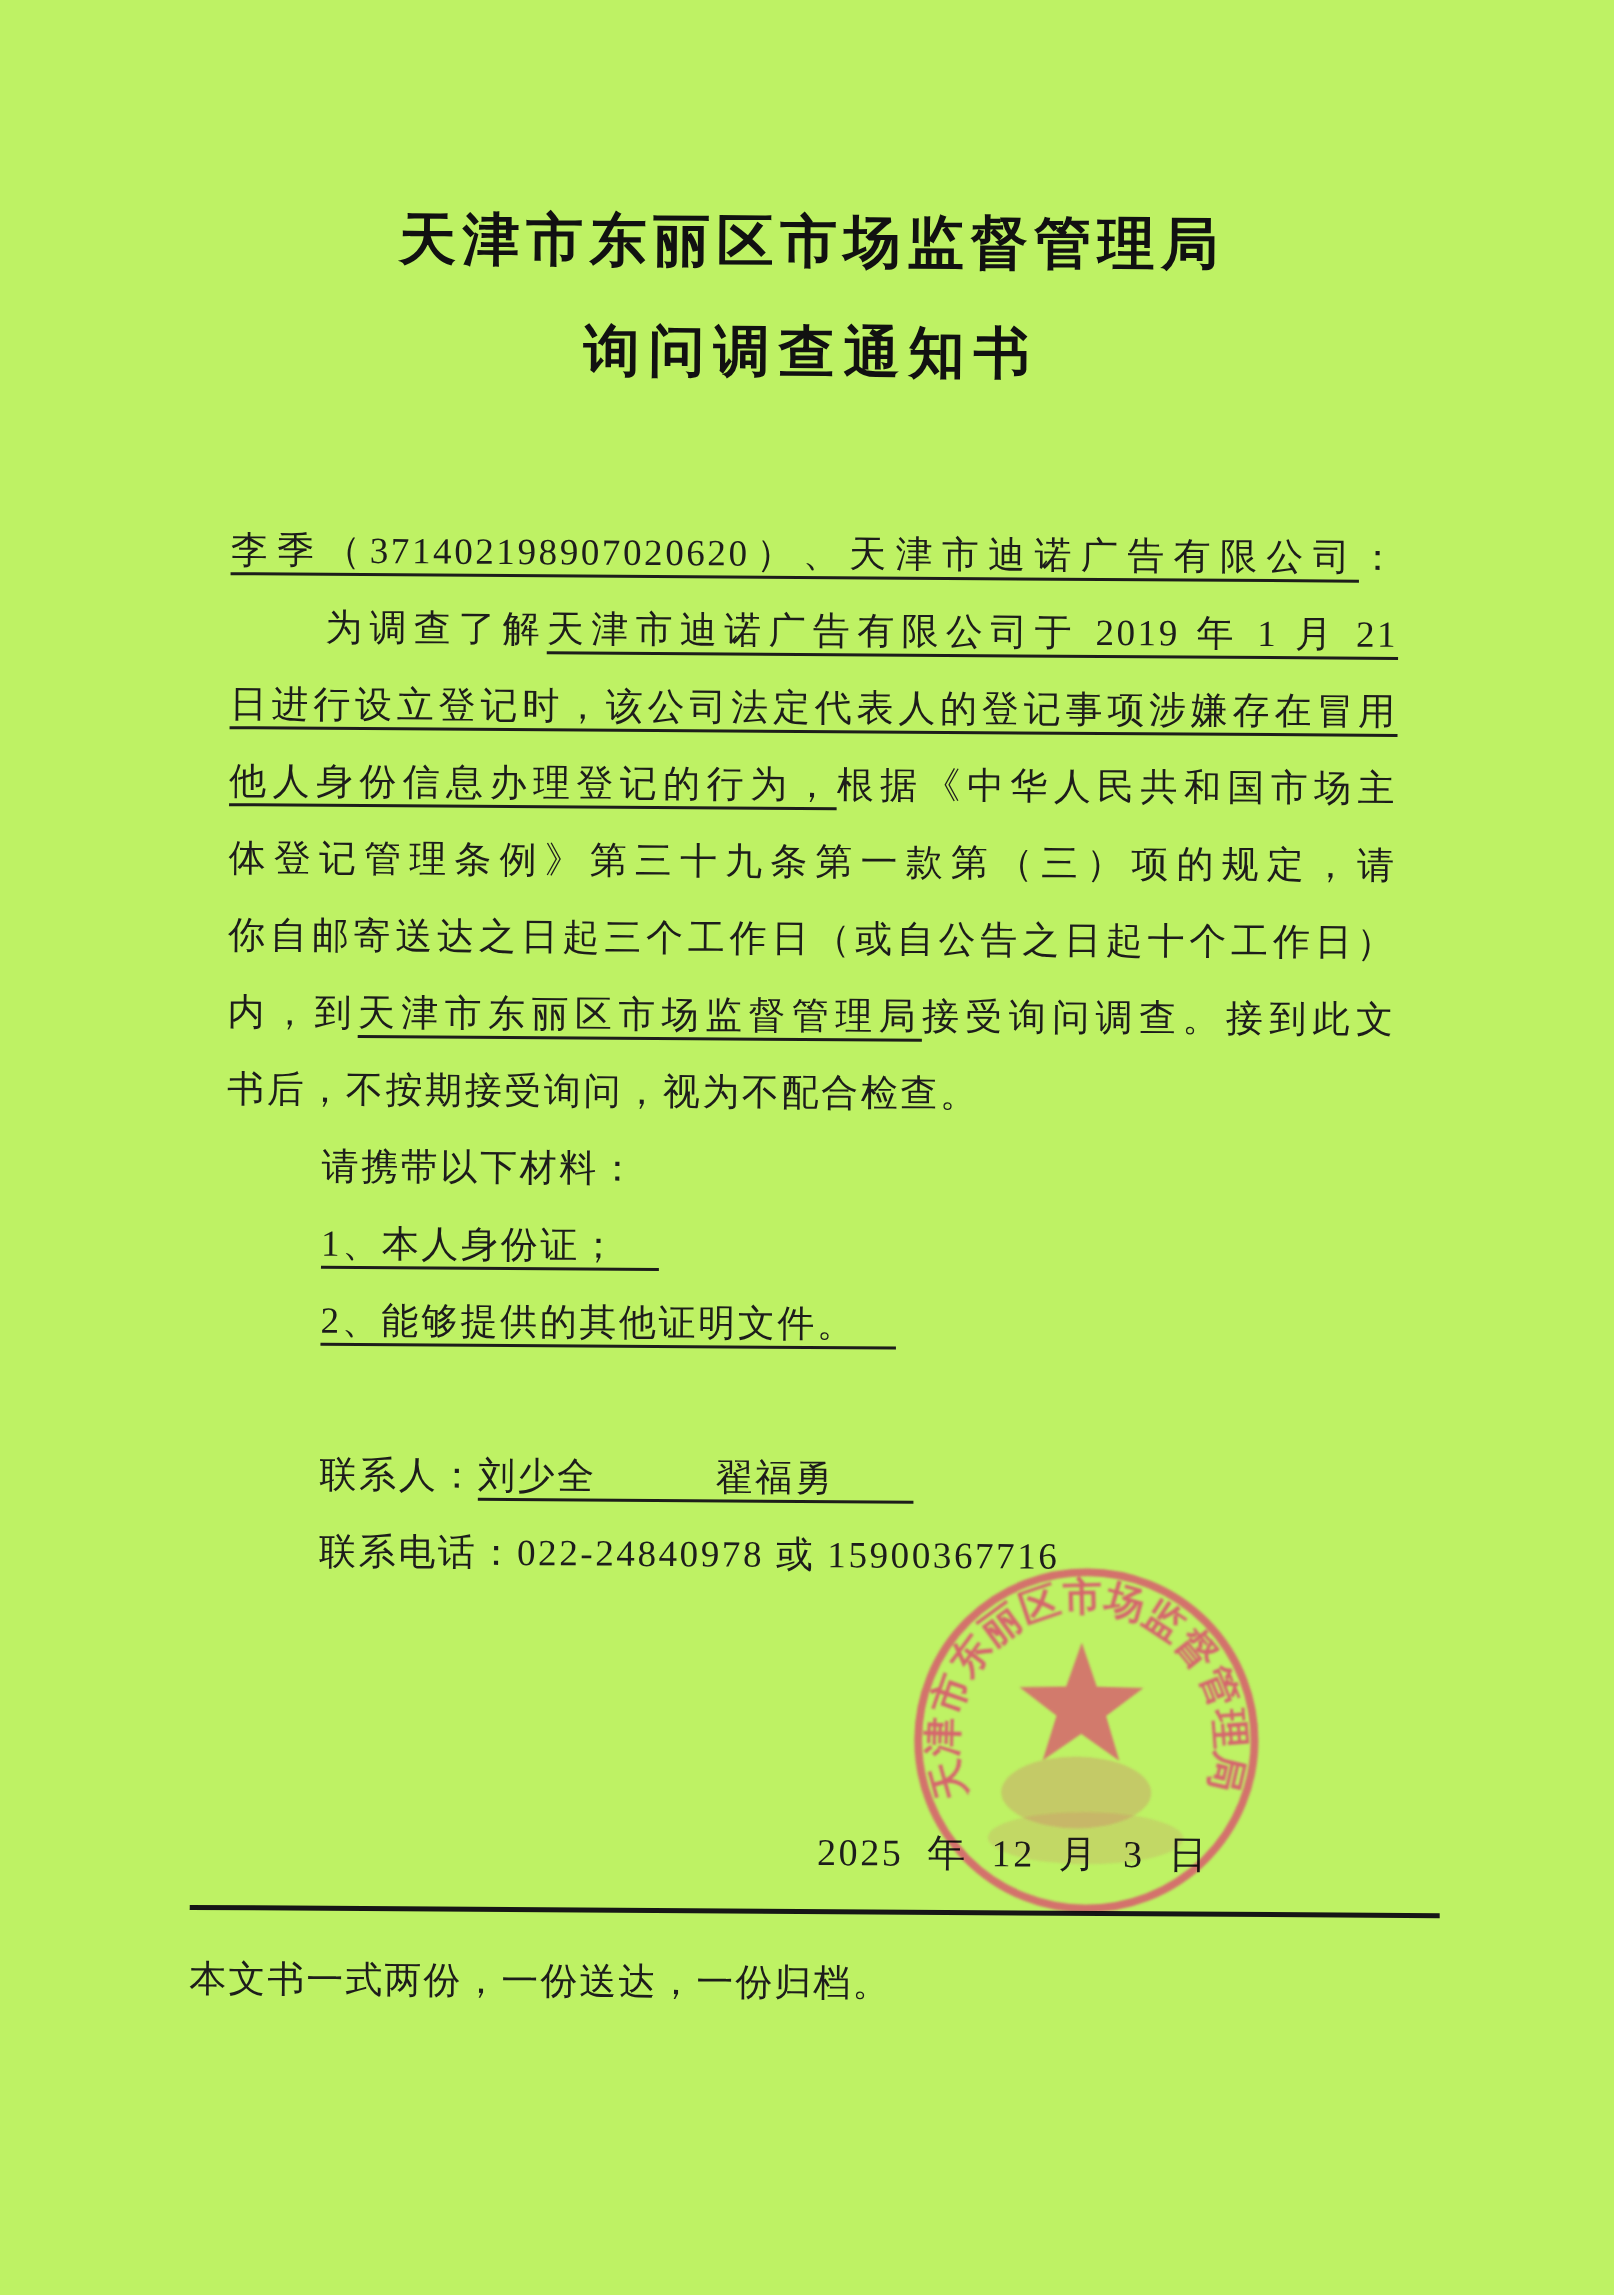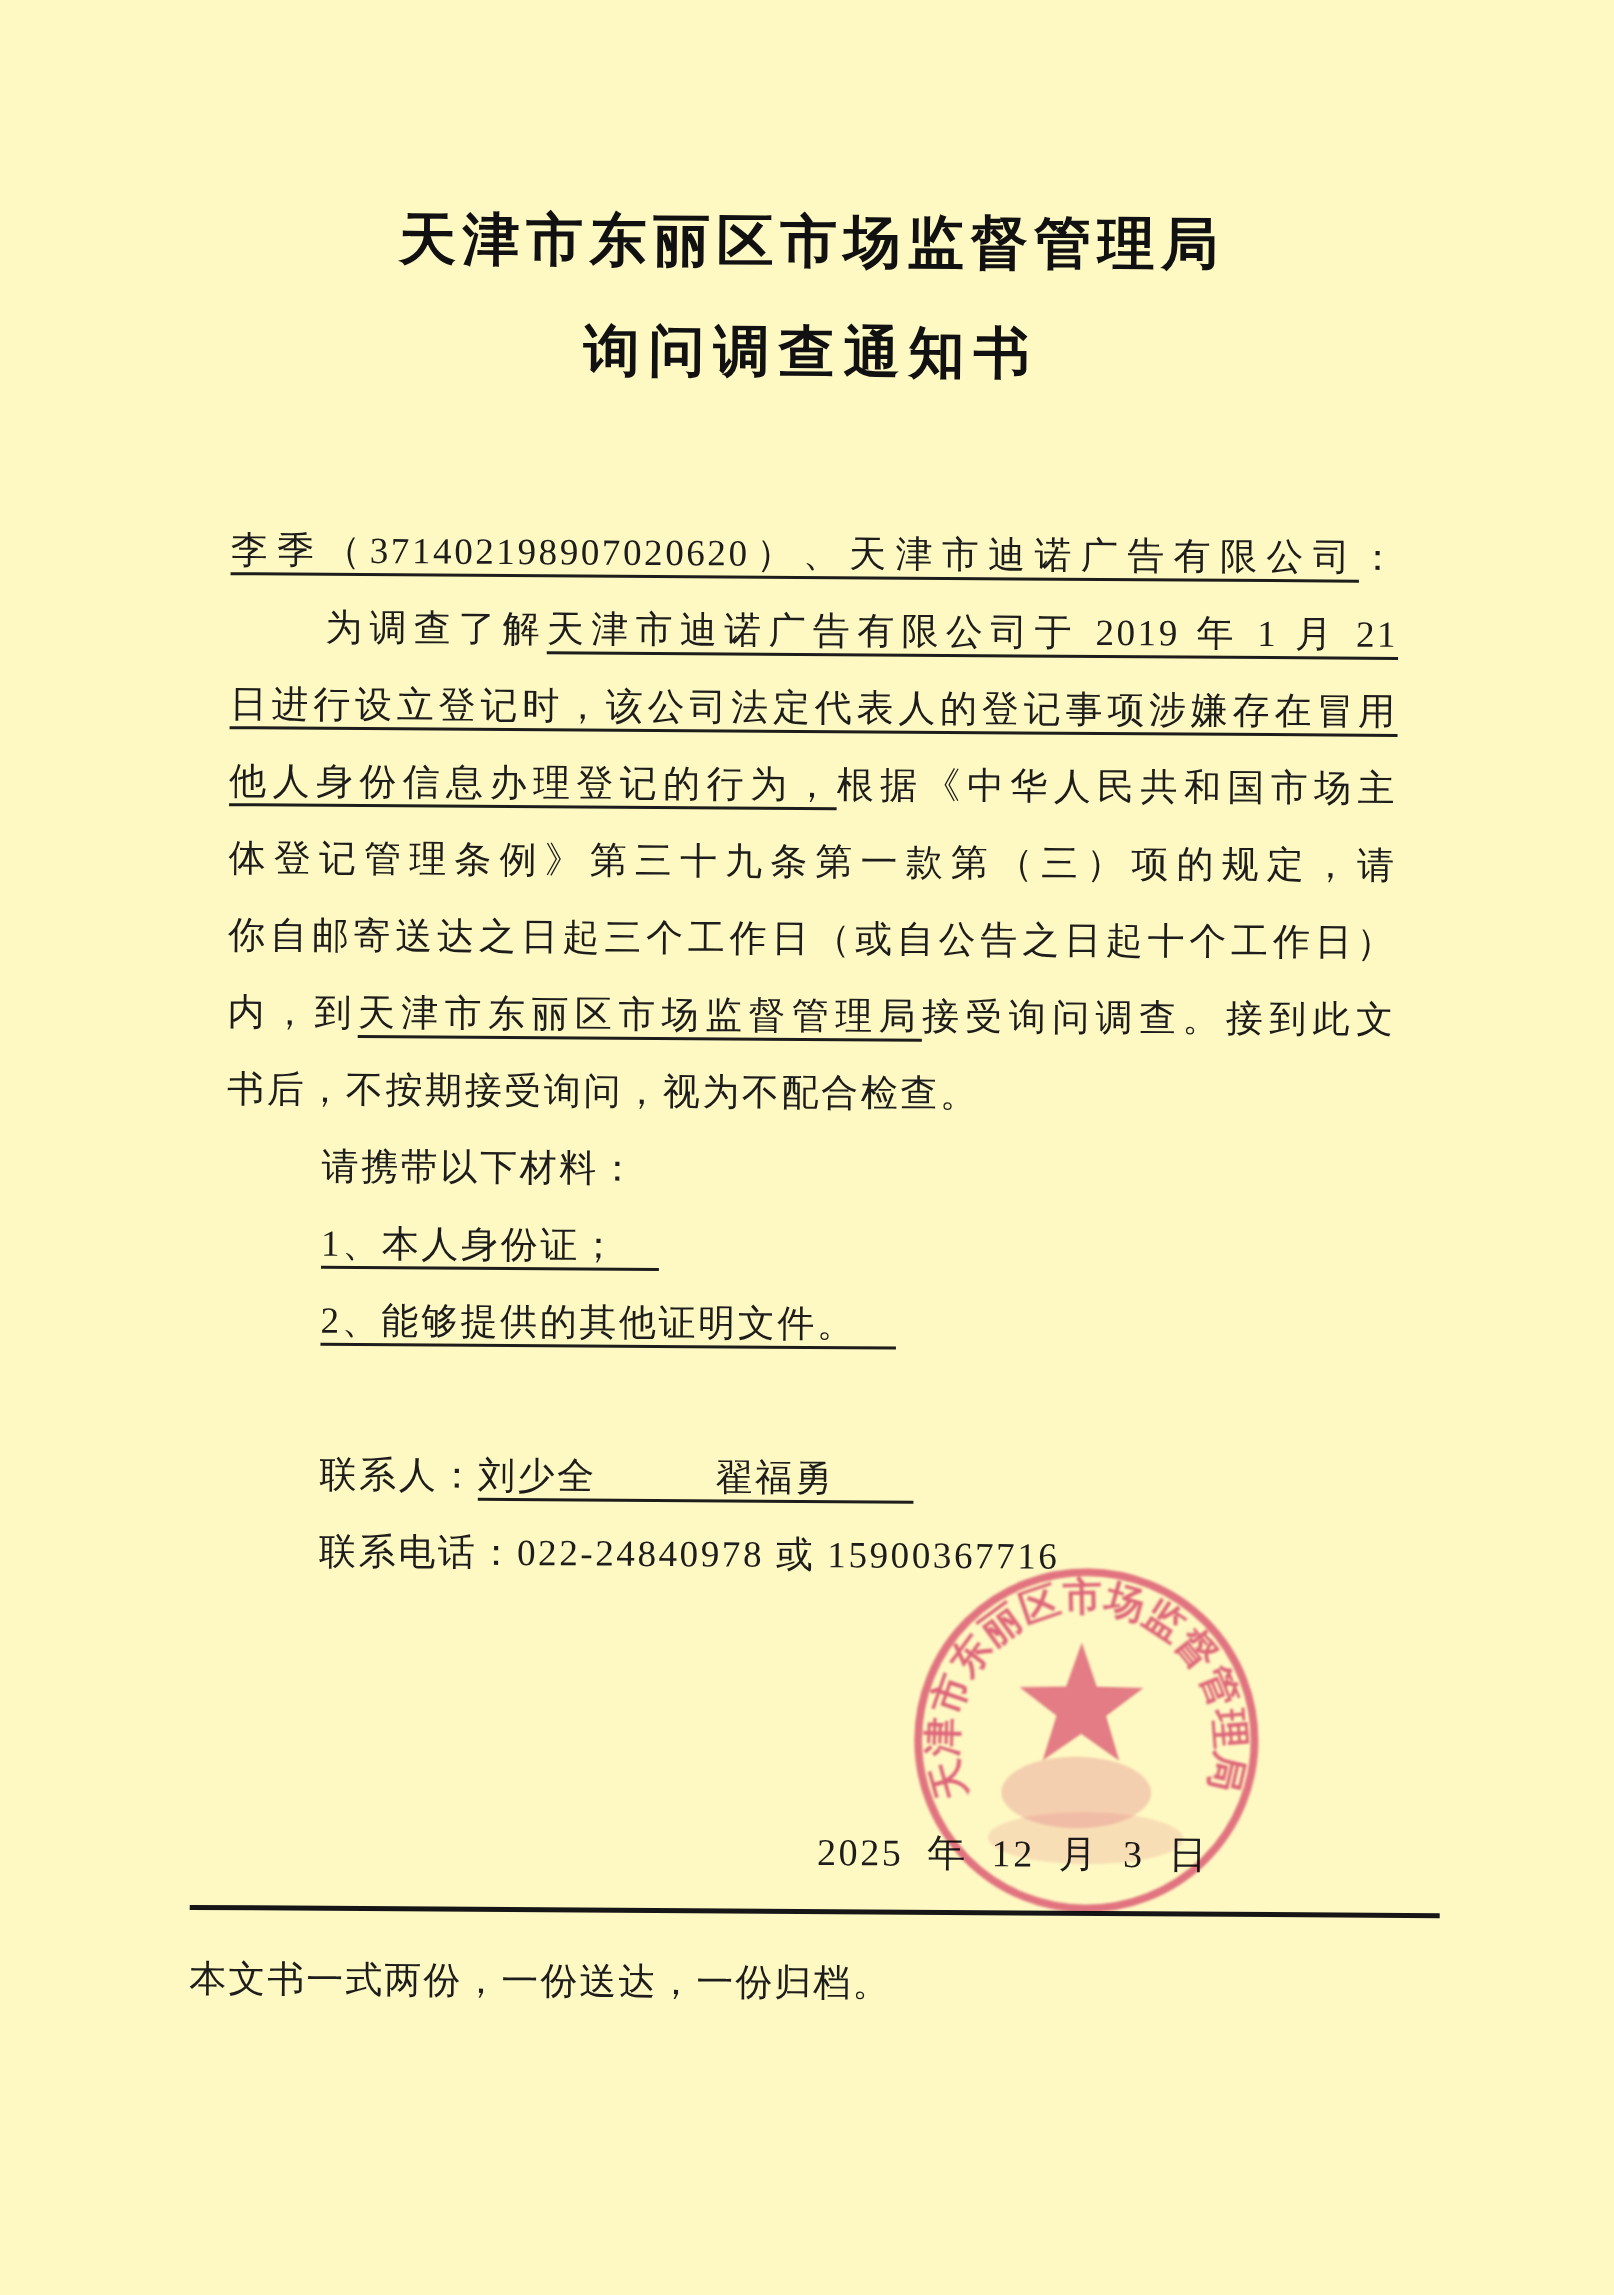--- a/index.html
+++ b/index.html
@@ -3,21 +3,21 @@
 <meta charset="utf-8">
 <style>
   html, body { margin: 0; padding: 0; }
   body { background: #ffffff; }
   :root { --ink: #1d1d1b; --seal: #d9506e; }
 
   .page {
     position: relative;
     width: 1614px;
     height: 2295px;
-    background: #fef9c3;
+    background: #bef264;
     overflow: hidden;
     font-family: "Liberation Serif", "DejaVu Serif", serif;
     color: var(--ink);
   }
 
   
   .content {
     position: absolute;
     inset: 0;
     transform: rotate(0.38deg);

